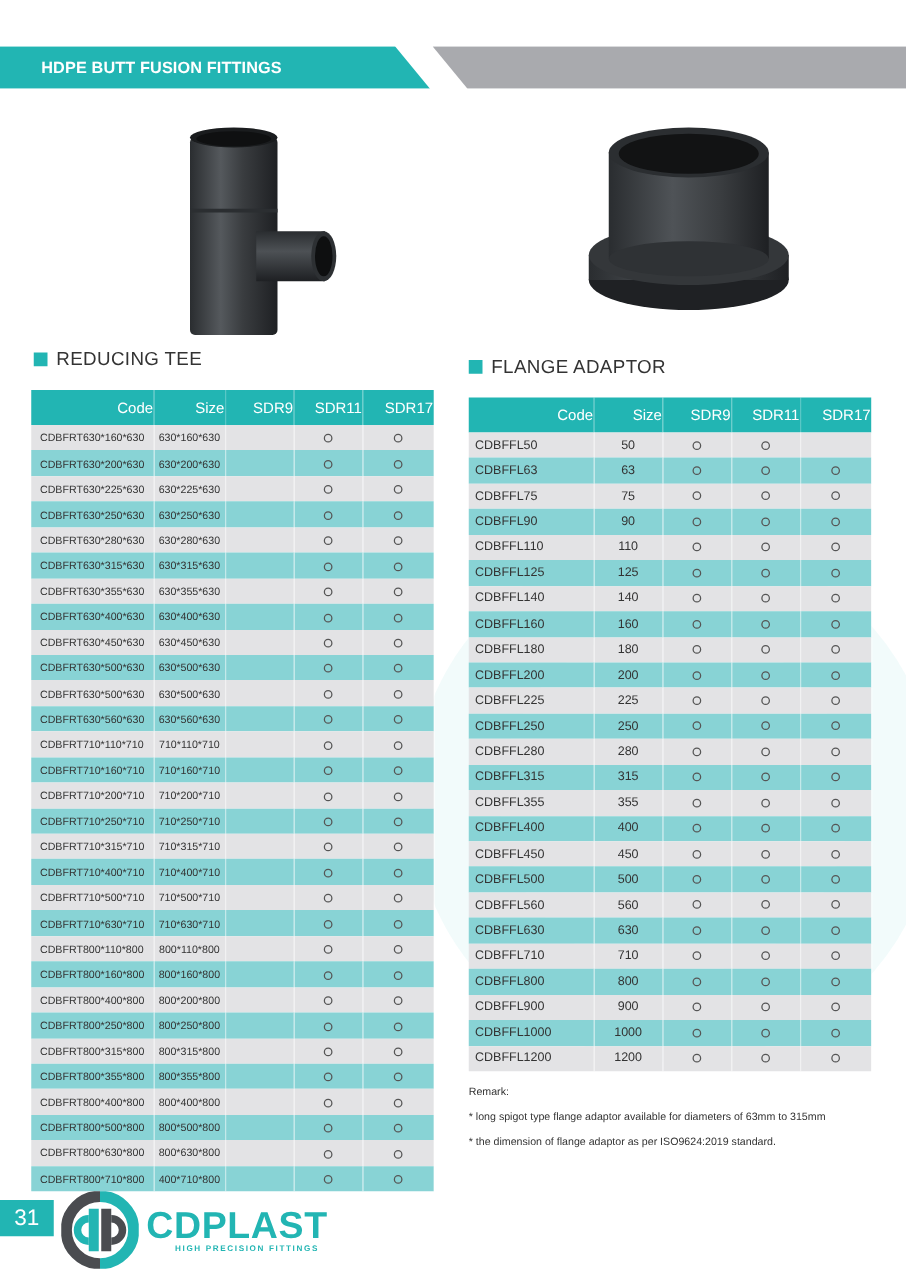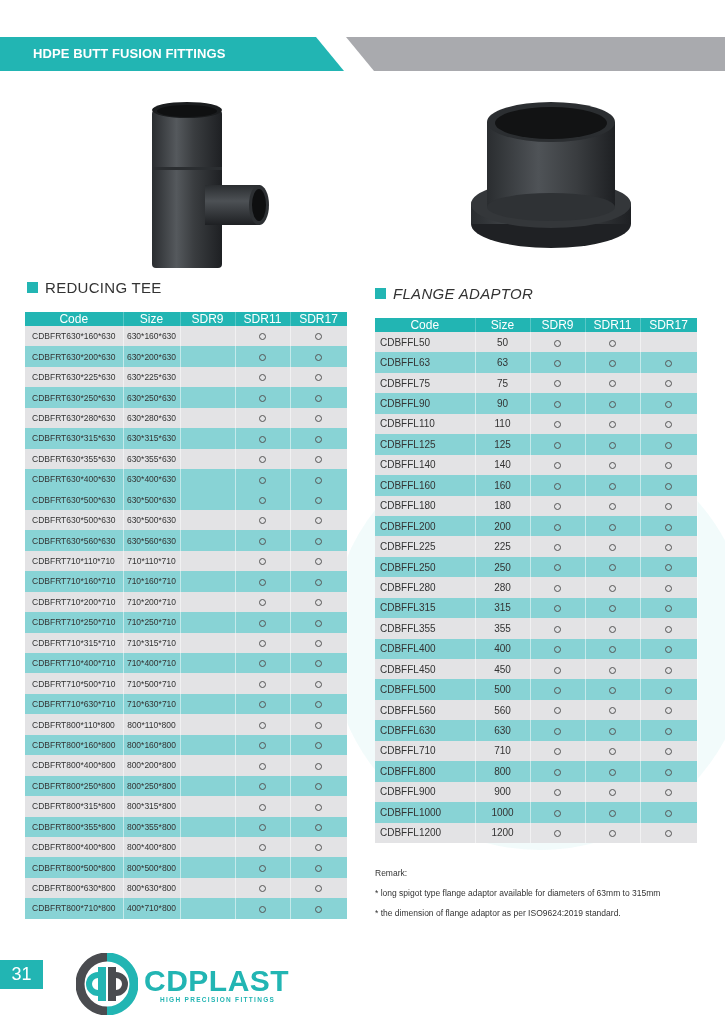--- a/index.html
+++ b/index.html
@@ -16,24 +16,24 @@
   .watermark { position: absolute; left: 330px; top: 430px; width: 420px; height: 420px; border-radius: 50%;
     border: 70px solid rgba(34,181,179,0.06); pointer-events: none; }
 
   .product-img { position: absolute; }
   .tee { left: 130px; top: 92px; width: 150px; height: 180px; }
   .flange { left: 462px; top: 92px; width: 178px; height: 170px; }
 
   .section-title { position: absolute; display: flex; align-items: center; font-size: 15px; color: #333; letter-spacing: 0.3px; }
   .section-title .sq { width: 11px; height: 11px; background: #22b5b3; margin-right: 7px; }
   .st-left { left: 27px; top: 279px; }
-  .st-right { left: 375px; top: 285px; font-style: italic; }
+  .st-right { left: 375px; top: 285px; }
 
   table.spec { position: absolute; border-collapse: collapse; table-layout: fixed; }
-  table.spec th { background: #22b5b3; color: #fff; font-weight: normal; font-size: 12px; height: 14px; text-align: center; border-right: 1px solid rgba(255,255,255,0.25); }
+  table.spec th { background: #22b5b3; color: #fff; font-weight: normal; font-size: 12px; height: 28px; text-align: right; border-right: 1px solid rgba(255,255,255,0.25); }
   table.spec td { height: 20.45px; font-size: 8.5px; color: #333; border-right: 1px solid rgba(255,255,255,0.5); }
   table.spec tr.odd td { background: #e3e3e5; }
   table.spec tr.even td { background: #88d3d5; }
   table.spec td.c { text-align: center; }
   table.spec td.code { padding-left: 7px; }
   .circ { display: inline-block; width: 7px; height: 7px; border: 1px solid #555; border-radius: 50%; vertical-align: middle; }
 
   #tee-table { left: 25px; top: 312px; width: 322px; }
   #tee-table col.c1 { width: 98px; } #tee-table col.c2 { width: 57px; }
   #tee-table col.c3 { width: 55px; } #tee-table col.c4 { width: 55px; } #tee-table col.c5 { width: 57px; }
@@ -42,21 +42,21 @@
   #flange-table col.c1 { width: 100px; } #flange-table col.c2 { width: 55px; }
   #flange-table col.c3 { width: 55px; } #flange-table col.c4 { width: 55px; } #flange-table col.c5 { width: 57px; }
   #flange-table td { font-size: 10px; }
   #flange-table td.code { padding-left: 5px; }
 
   .remarks { position: absolute; left: 375px; top: 868px; font-size: 8.5px; color: #333; }
   .remarks p { margin-bottom: 10px; }
 
   .page-num { position: absolute; left: 0; top: 960px; width: 43px; height: 29px; background: #22b5b3; color: #fff; font-size: 18px; display: flex; align-items: center; justify-content: center; }
 
-  .logo { position: absolute; left: 76px; top: 953px; display: flex; align-items: center; }
+  .logo { position: absolute; left: 49px; top: 953px; display: flex; align-items: center; text-align: center; }
   .logo-mark { width: 62px; height: 62px; }
   .logo-text { margin-left: 6px; }
   .logo-name { color: #22b5b3; font-weight: bold; font-size: 30px; letter-spacing: 0.5px; line-height: 30px; }
   .logo-tag { color: #22b5b3; font-weight: bold; font-size: 6.5px; letter-spacing: 1.3px; margin-left: 16px; }
 </style>
 </head>
 <body>
 
 <div class="header-bar">
   <div class="header-teal"></div>
@@ -179,20 +179,27 @@
         <td class="c"><span class="circ"></span></td>
         <td class="c"><span class="circ"></span></td>
       </tr>
       <tr class="even">
         <td class="code">CDBFRT630*400*630</td>
         <td class="c">630*400*630</td>
         <td class="c"></td>
         <td class="c"><span class="circ"></span></td>
         <td class="c"><span class="circ"></span></td>
       </tr>
+      <tr class="odd">
+        <td class="code">CDBFRT630*450*630</td>
+        <td class="c">630*450*630</td>
+        <td class="c"></td>
+        <td class="c"><span class="circ"></span></td>
+        <td class="c"><span class="circ"></span></td>
+      </tr>
       <tr class="even">
         <td class="code">CDBFRT630*500*630</td>
         <td class="c">630*500*630</td>
         <td class="c"></td>
         <td class="c"><span class="circ"></span></td>
         <td class="c"><span class="circ"></span></td>
       </tr>
       <tr class="odd">
         <td class="code">CDBFRT630*500*630</td>
         <td class="c">630*500*630</td>

